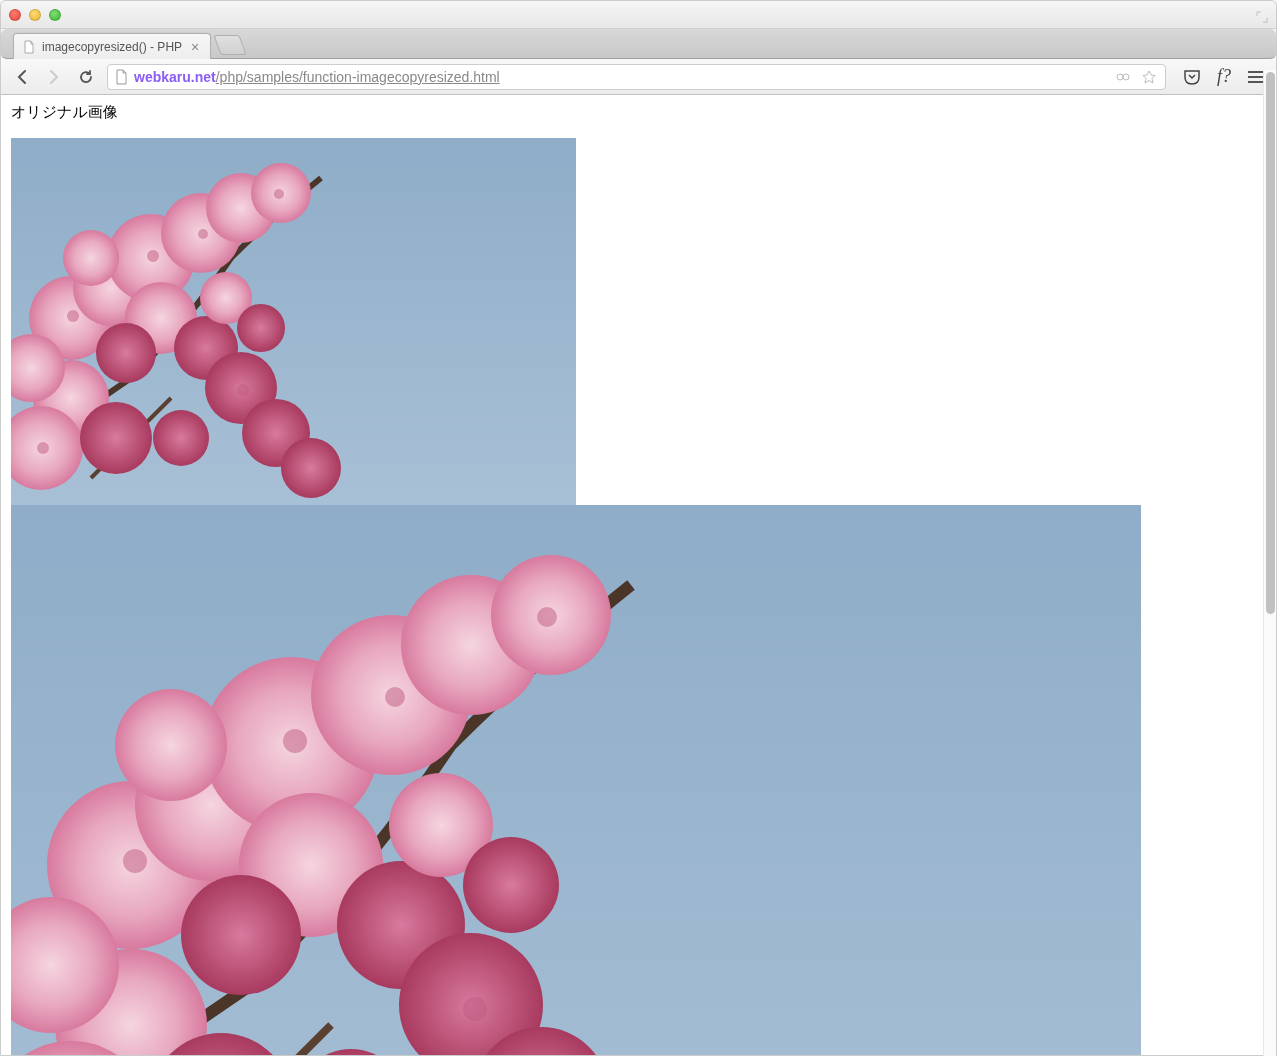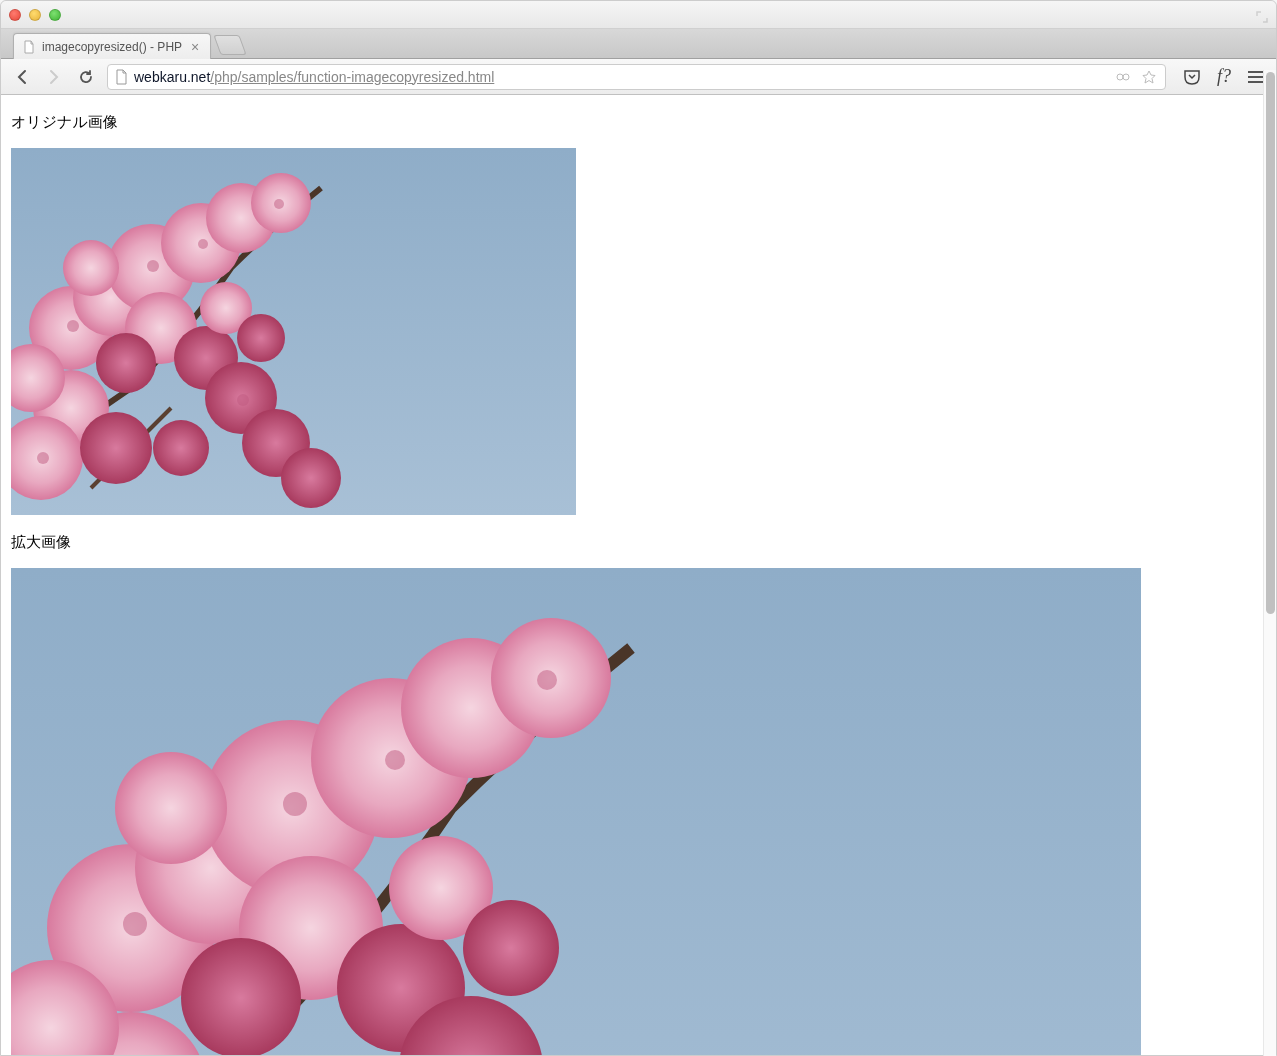--- a/index.html
+++ b/index.html
@@ -54,20 +54,21 @@
       height: 12px;
       opacity: 0.3;
     }
     .tabbar {
       height: 30px;
       background: linear-gradient(to bottom, #d8d8d8, #c8c8c8);
       display: flex;
       align-items: flex-end;
       padding: 0 12px;
       border-bottom: 1px solid #a0a0a0;
+      border-radius: 6px;
     }
     .tab {
       height: 26px;
       min-width: 180px;
       background: linear-gradient(to bottom, #f7f7f7, #ededed);
       border: 1px solid #b0b0b0;
       border-bottom: none;
       border-radius: 4px 4px 0 0;
       display: flex;
       align-items: center;
@@ -144,21 +145,21 @@
       align-items: center;
       justify-content: center;
       color: #888;
     }
     .url-text {
       flex: 1;
       color: #333;
       white-space: nowrap;
       overflow: hidden;
     }
-    .url-domain { color: #0f172a; font-weight: 400; }
+    .url-domain { color: #8b5cf6; font-weight: 700; }
     .url-path { color: #888; text-decoration: underline; }
     .toolbar-icons {
       display: flex;
       align-items: center;
       gap: 12px;
       margin-left: 6px;
     }
     .toolbar-icon {
       width: 20px;
       height: 20px;
@@ -174,21 +175,21 @@
     }
     .hamburger span {
       width: 16px;
       height: 2px;
       background: #555;
     }
     .content {
       flex: 1;
       background: #fff;
       overflow: auto;
-      padding: 18px 10px;
+      padding: 8px 10px;
       position: relative;
     }
     .content-inner {
       position: relative;
     }
     .label {
       font-size: 15px;
       color: #000;
       margin-bottom: 16px;
       margin-top: 18px;
@@ -363,21 +364,20 @@
           <g fill="#c05a80" opacity="0.5">
             <circle cx="62" cy="178" r="6"></circle>
               <circle cx="142" cy="118" r="6"></circle>
             <circle cx="192" cy="96" r="5"></circle>
               <circle cx="232" cy="252" r="6"></circle>
             <circle cx="32" cy="310" r="6"></circle>
               <circle cx="268" cy="56" r="5"></circle>
           </g>
         </svg>
       </div>
-      <p class="label">拡大画像</p>
       <div class="img-frame img-enlarged" aria-label="cherry blossoms enlarged">
         <svg class="cherry-svg" viewBox="0 0 565 367" preserveAspectRatio="xMidYMid slice">
           <rect width="565" height="367" fill="url(#sky1)"></rect>
           <path d="M0 330 Q60 280 120 240 Q180 180 220 120 Q260 80 310 40" stroke="#4a3528" stroke-width="6" fill="none"></path>
           <path d="M80 340 Q120 300 160 260" stroke="#5a4030" stroke-width="4" fill="none"></path>
           <path d="M200 220 Q250 250 310 320" stroke="#5a4030" stroke-width="4" fill="none"></path>
           <g>
             <circle cx="60" cy="180" r="42" fill="url(#petal1)"></circle>
             <circle cx="100" cy="150" r="38" fill="url(#petal1)"></circle>
             <circle cx="140" cy="120" r="44" fill="url(#petal1)"></circle>

